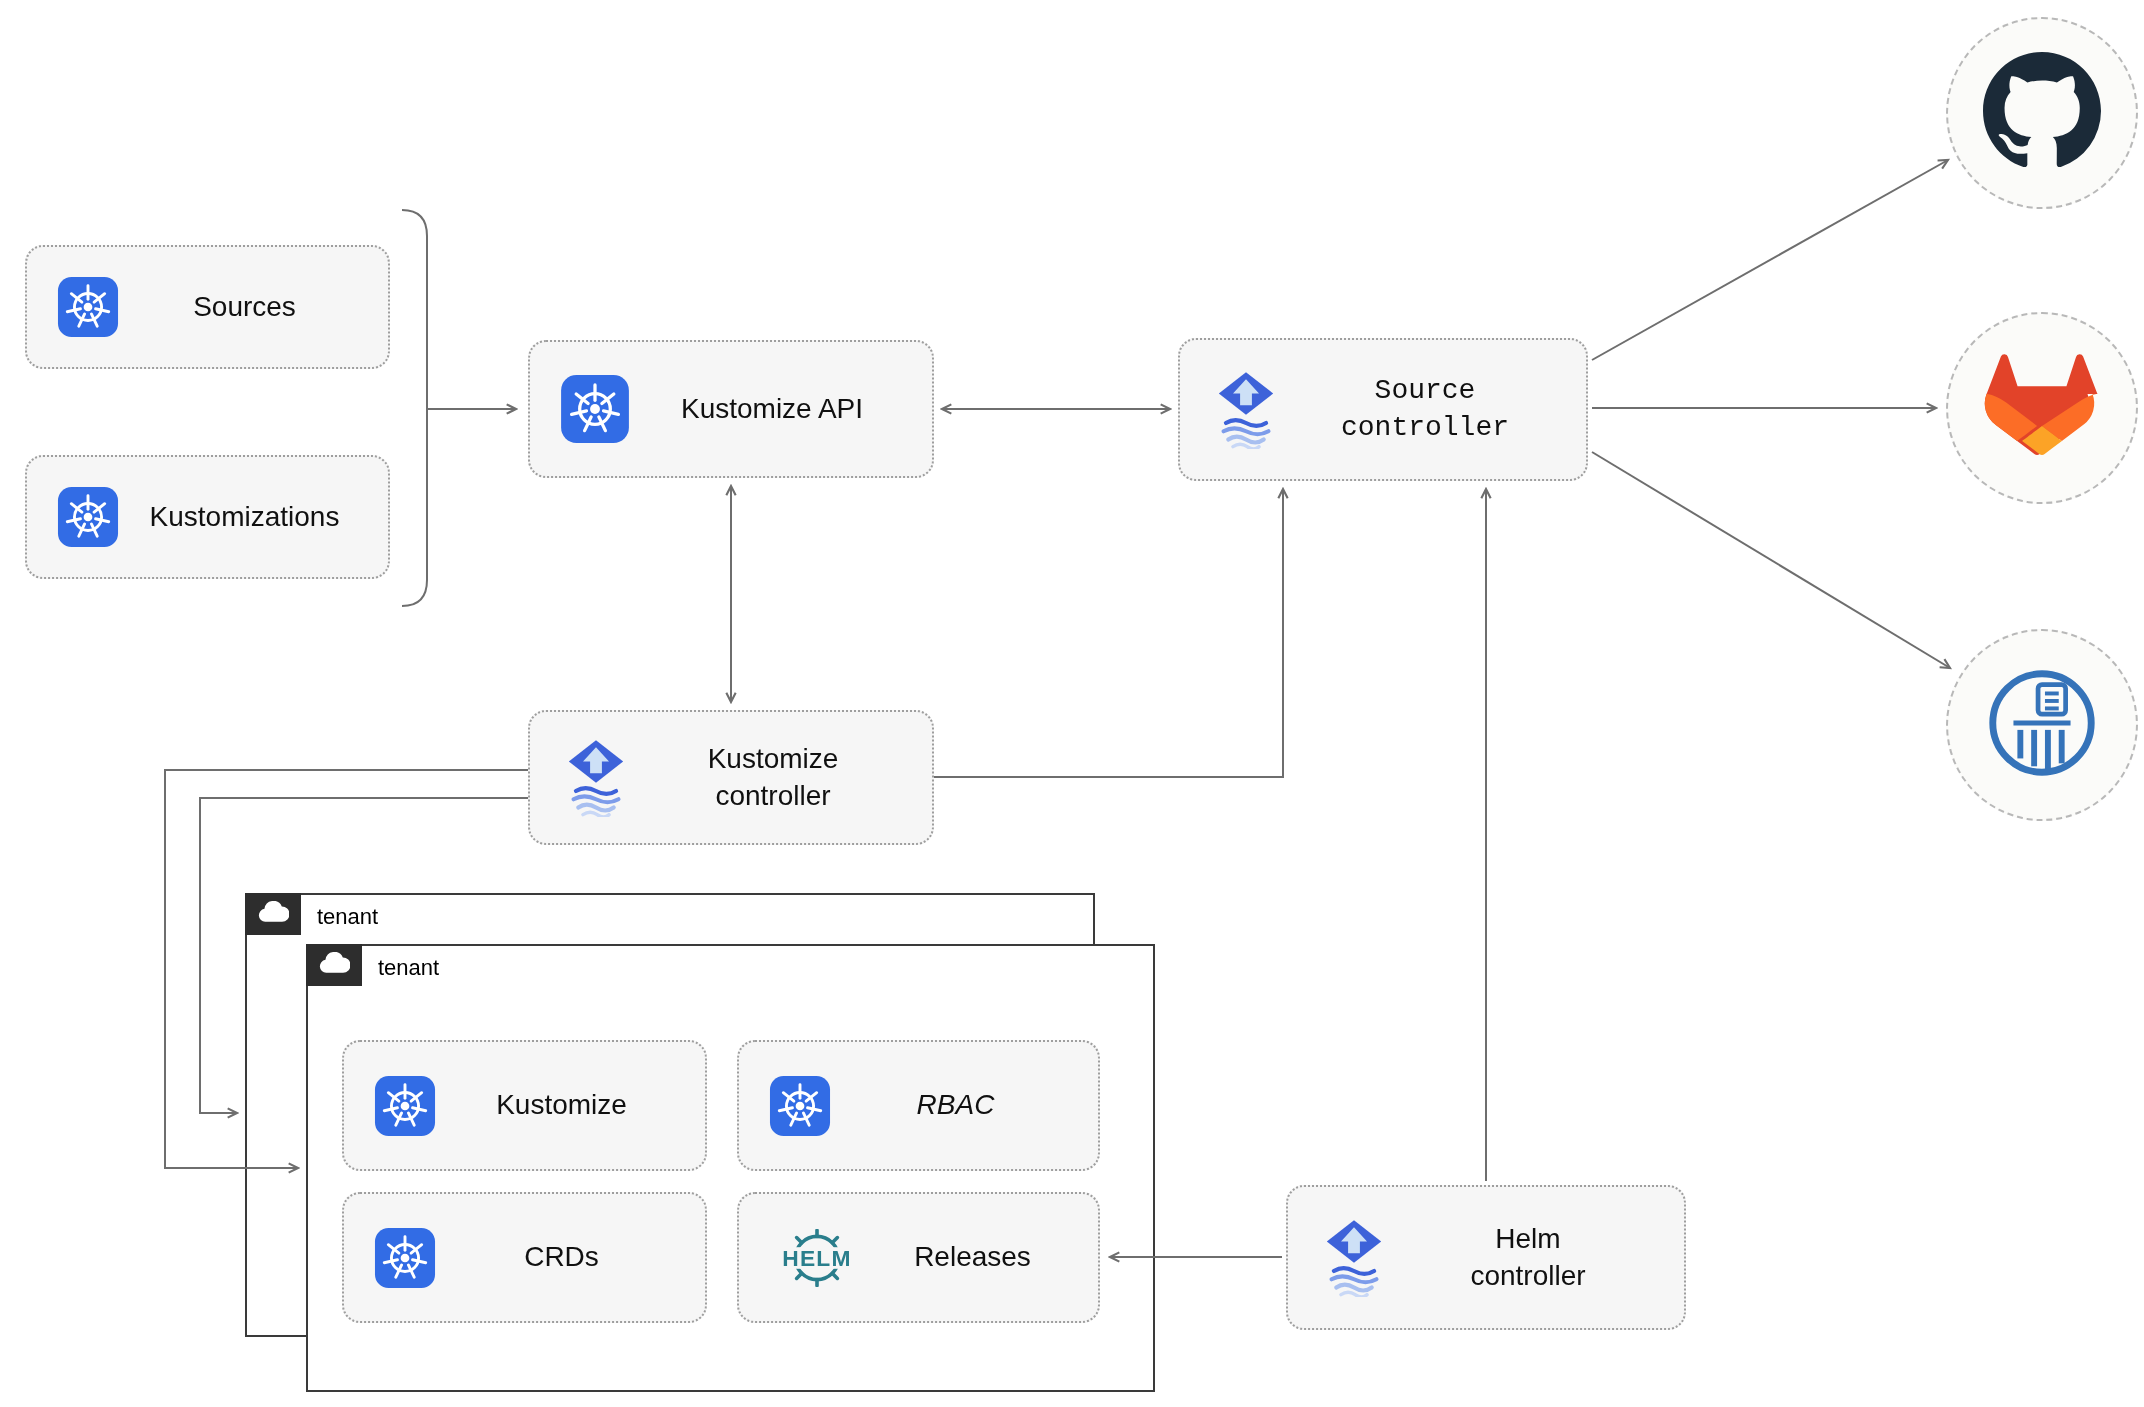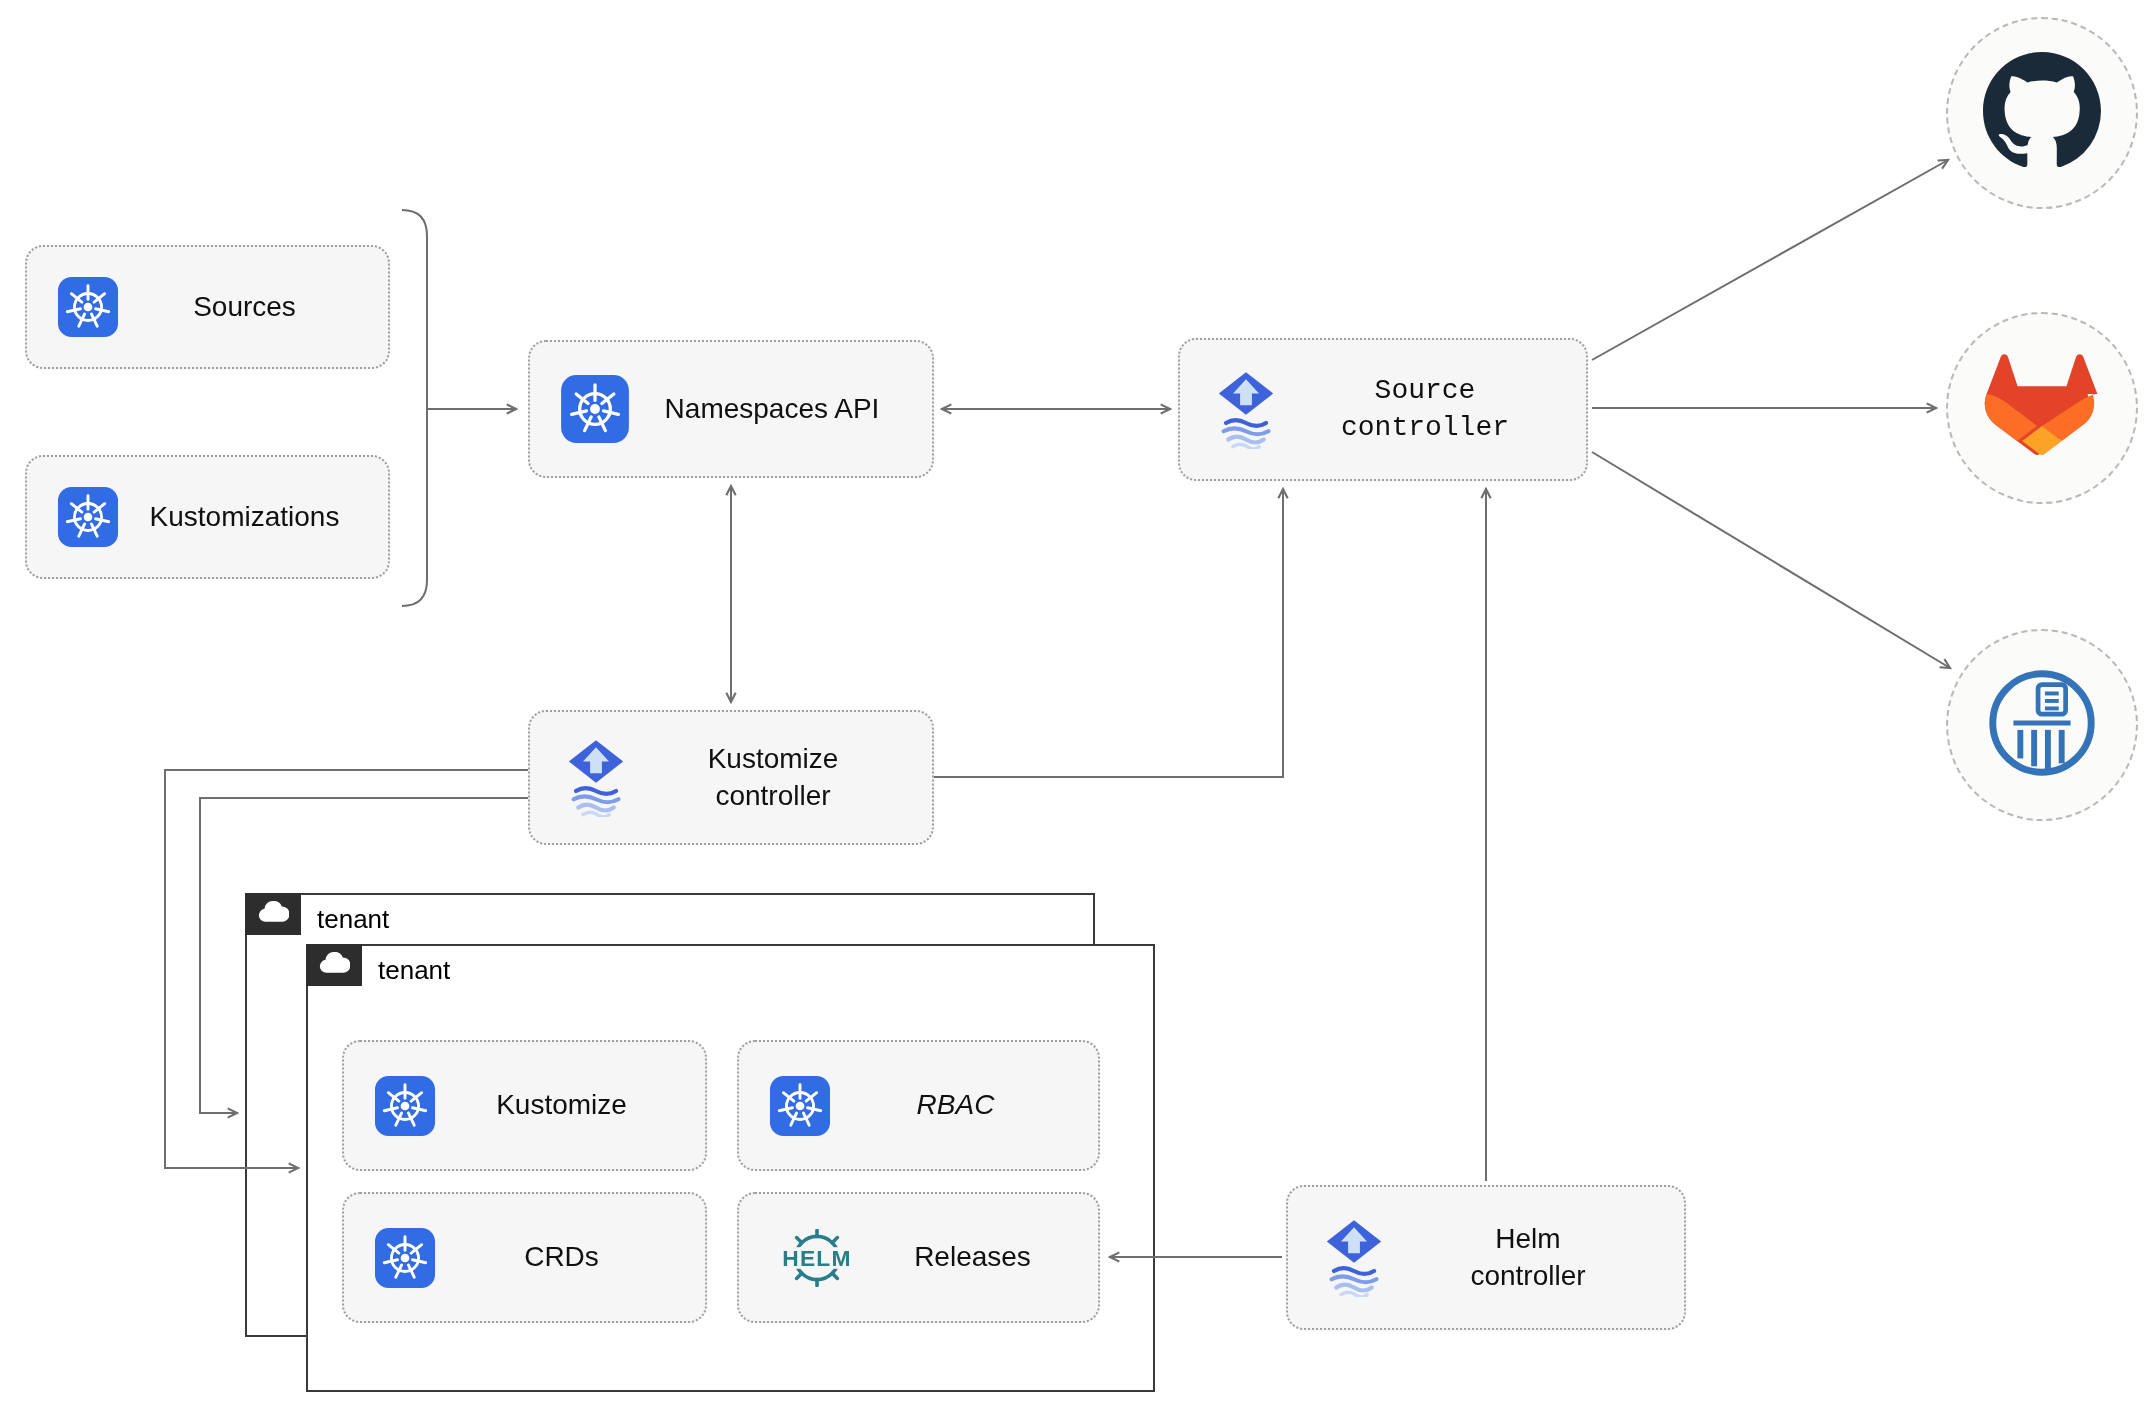--- a/index.html
+++ b/index.html
@@ -16,21 +16,21 @@
     flex:1; text-align:center; font-size:28px; color:#101010;
     white-space:pre-line; line-height:1.3; padding-right:26px;
   }
 
   
   .tenant { position:absolute; background:#ffffff; border:2px solid #3A3A3A; }
   .tenant-tab {
     position:absolute; top:-2px; left:-2px; width:56px; height:42px;
     background:#2D2D2D; display:flex; align-items:center; justify-content:center;
   }
-  .tenant-label { position:absolute; top:9px; left:70px; font-size:26px; color:#000; }
+  .tenant-label { position:absolute; top:9px; left:70px; font-size:22px; color:#000; }
 
   
   .ext-circle {
     position:absolute; width:192px; height:192px; border-radius:50%;
     border:2px dashed #B8B8B8; background:#FBFBF9;
     display:flex; align-items:center; justify-content:center;
   }
 
   .connectors { position:absolute; left:0; top:0; pointer-events:none; }
   .defs-holder { position:absolute; width:0; height:0; overflow:hidden; }
@@ -107,21 +107,21 @@
     </span>
     <span class="label">Kustomizations</span>
   </div>
 
   <div class="node" style="left:528px; top:340px; width:406px; height:138px;">
     <span class="icon">
       <svg width="70" height="70">
           <use href="#sym-k8s"></use>
         </svg>
     </span>
-    <span class="label">Namespaces API</span>
+    <span class="label">Kustomize API</span>
   </div>
 
   <div class="node" style="left:1178px; top:338px; width:410px; height:143px;font-family:Liberation Mono, monospace;">
     <span class="icon">
       <svg width="72" height="78" viewBox="0 0 60 66">
           <use href="#sym-flux"></use>
         </svg>
     </span>
     <span class="label">Source
 controller</span>

